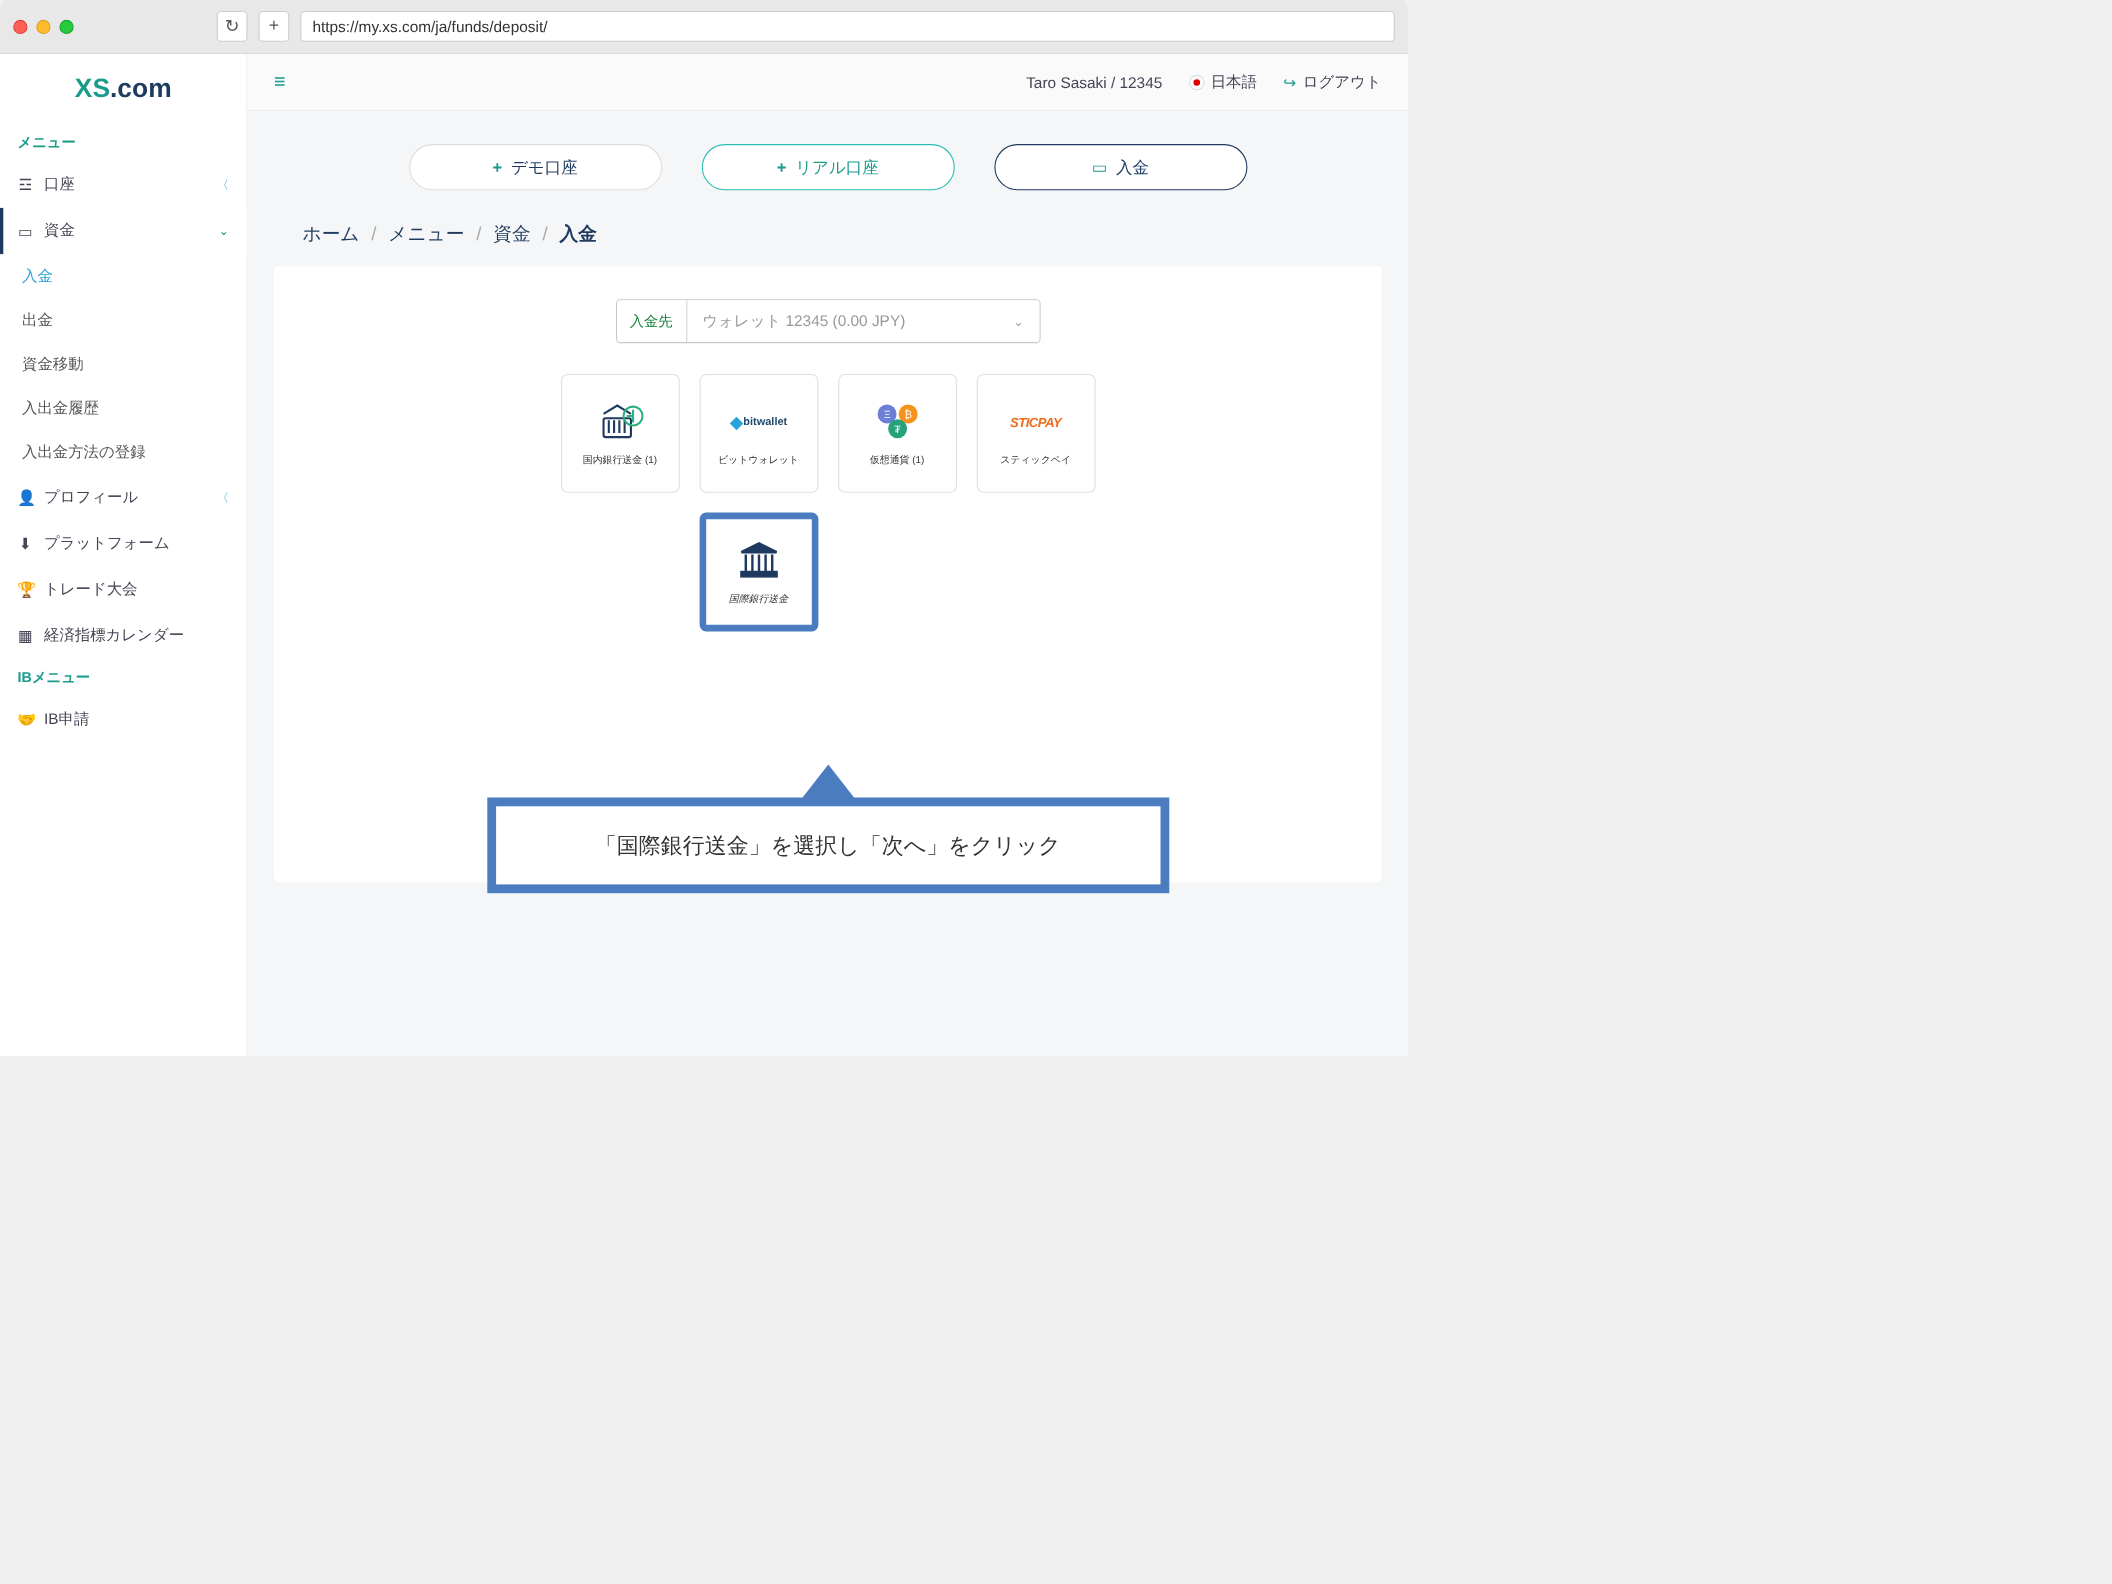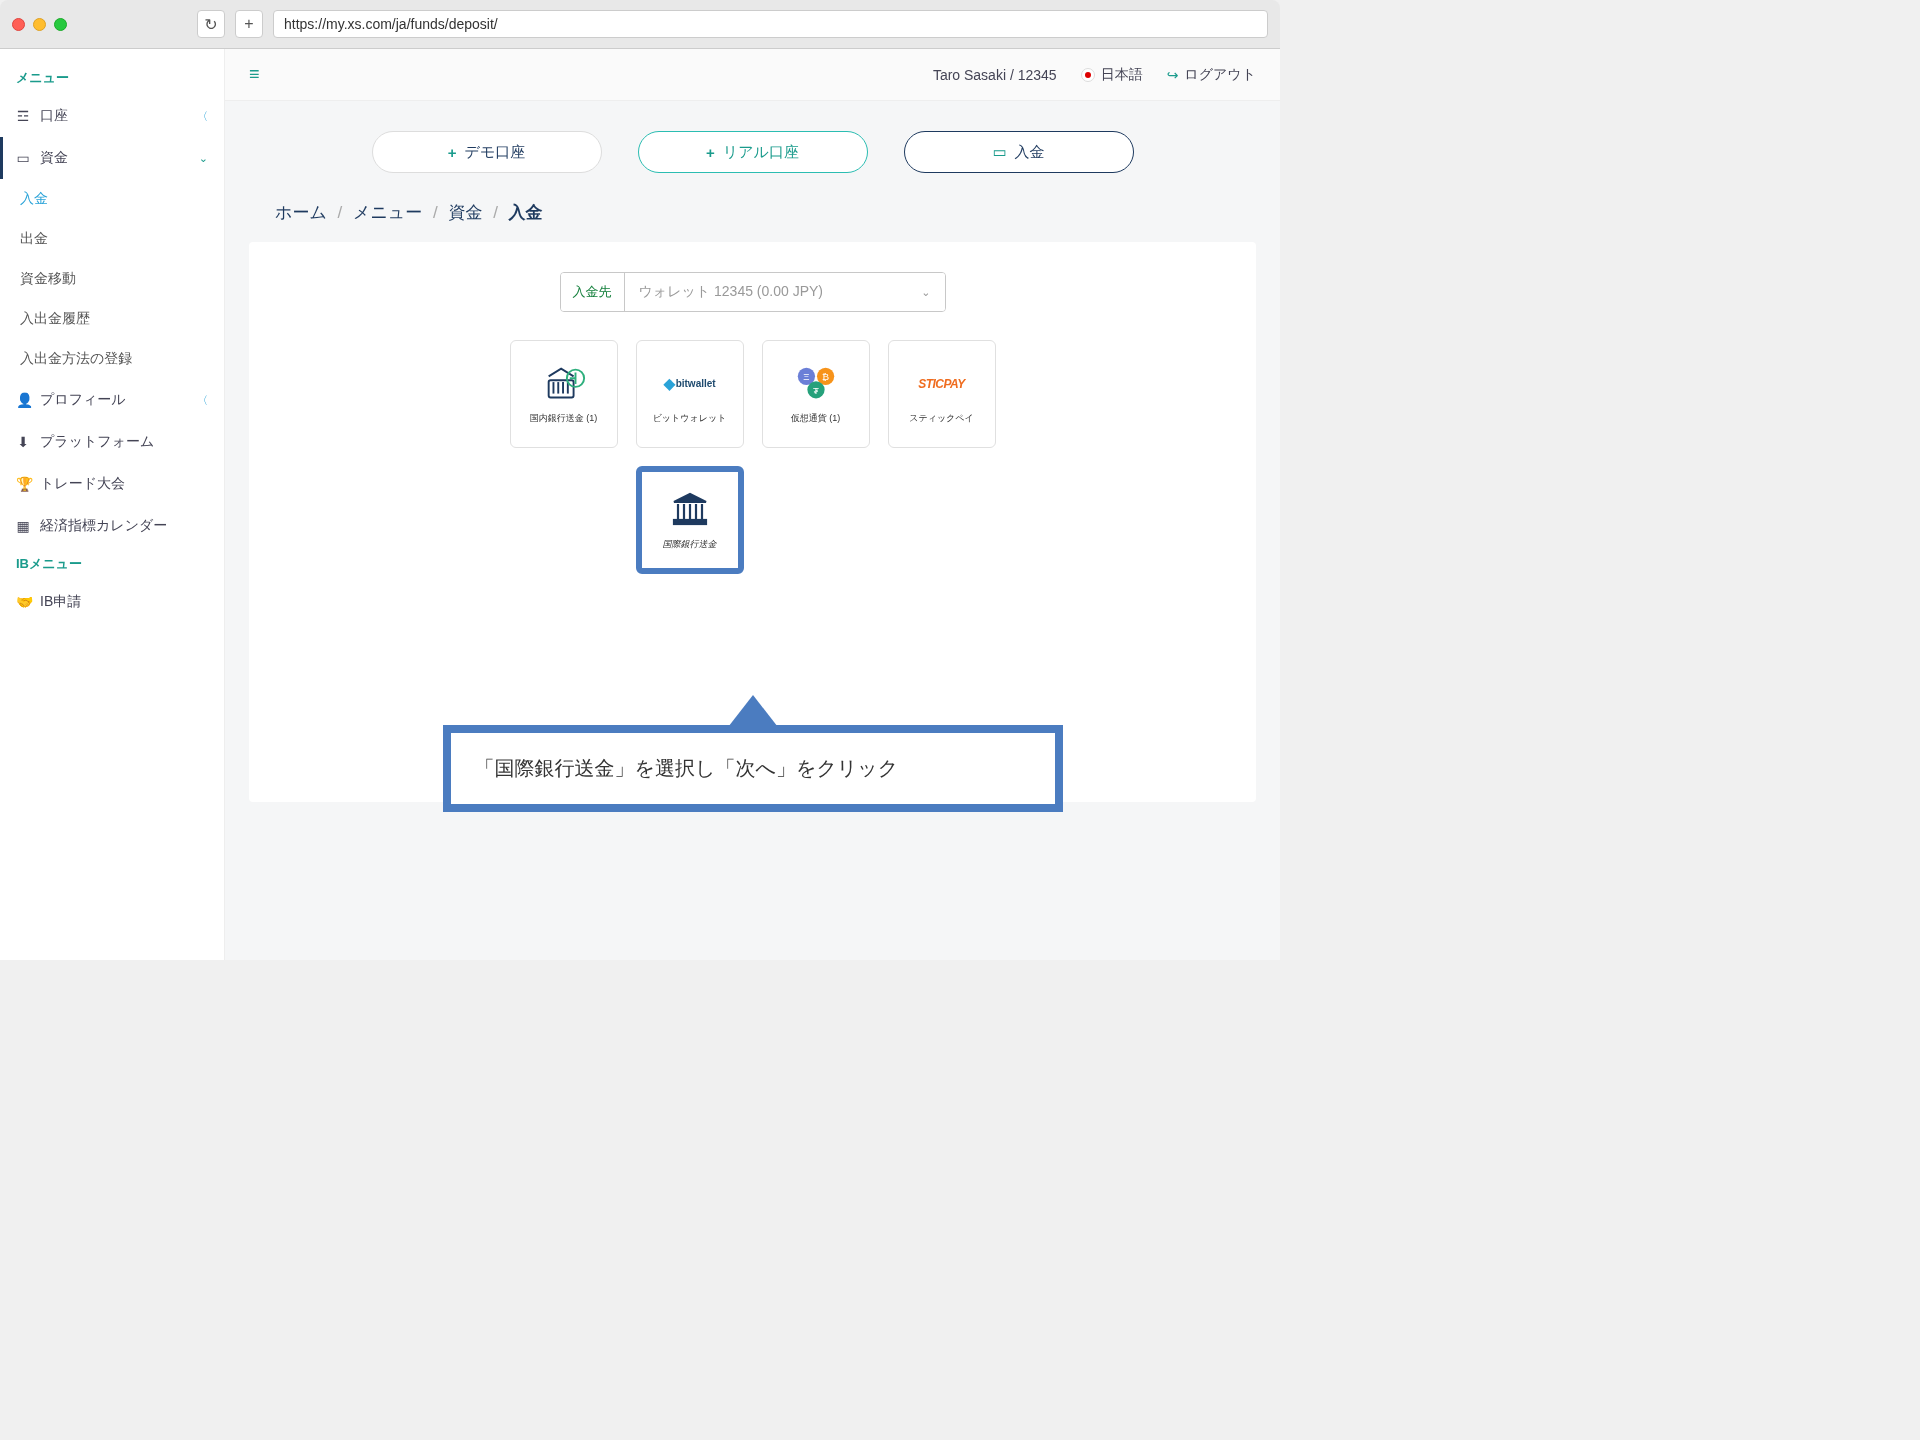--- a/index.html
+++ b/index.html
@@ -63,21 +63,21 @@
 .method-card.highlighted { border: 6px solid #4b7cc0; font-style: italic; }
 .method-icon { width: 50px; height: 40px; display: flex; align-items: center; justify-content: center; }
 .method-label { font-size: 9px; color: #333; text-align: center; }
 
 .next-wrap { display: flex; justify-content: center; margin-top: 28px; }
 .next-box { border: 6px solid #4b7cc0; padding: 4px; }
 .next-btn { width: 200px; height: 34px; background: #2eaf7d; color: #fff; border: none; border-radius: 18px; font-size: 15px; cursor: pointer; }
 
 .callout-wrap { position: absolute; left: 50%; transform: translateX(-50%); bottom: -10px; width: 620px; }
 .callout-arrow { width: 0; height: 0; border-left: 28px solid transparent; border-right: 28px solid transparent; border-bottom: 36px solid #4b7cc0; margin: 0 auto; position: relative; top: 6px; }
-.callout-box { background: #fff; border: 8px solid #4b7cc0; padding: 22px 24px; font-size: 20px; color: #333; }
+.callout-box { background: #fff; border: 8px solid #4b7cc0; padding: 22px 24px; font-size: 20px; color: #333; text-align: center; }
 
 
 .ico-bank-dom svg, .ico-credit svg, .ico-crypto svg { width: 46px; height: 40px; }
 .bitwallet-txt { font-size: 10px; font-weight: 700; color: #1e4a6e; }
 .bitwallet-dot { color: #2aa3d8; font-size: 16px; }
 .sticpay-txt { font-size: 12px; font-weight: 800; color: #ef6c1f; font-style: italic; letter-spacing: -0.5px;}
 .pm-circle { width: 40px; height: 40px; border-radius: 50%; background: #e31818; color: #fff; display: flex; align-items: center; justify-content: center; font-size: 17px; font-weight: 400; }
 </style>
 </head>
 <body>
@@ -89,20 +89,23 @@
     <div class="tl green"></div>
   </div>
   <div style="width:110px"></div>
   <div class="nav-btn">↻</div>
   <div class="nav-btn">+</div>
   <div class="url-bar">https://my.xs.com/ja/funds/deposit/</div>
 </div>
 
 <div class="app">
   <div class="sidebar">
+    <div class="logo-wrap">
+      <span class="logo"><span class="xs">XS</span><span class="dotcom">.com</span></span>
+    </div>
     <div class="section-label">メニュー</div>
 
     <div class="nav-item expandable">
       <span class="icon">☲</span>
       <span>口座</span>
       <span class="chev">〈</span>
     </div>
 
     <div class="nav-item expandable open active-parent">
       <span class="icon">▭</span>

